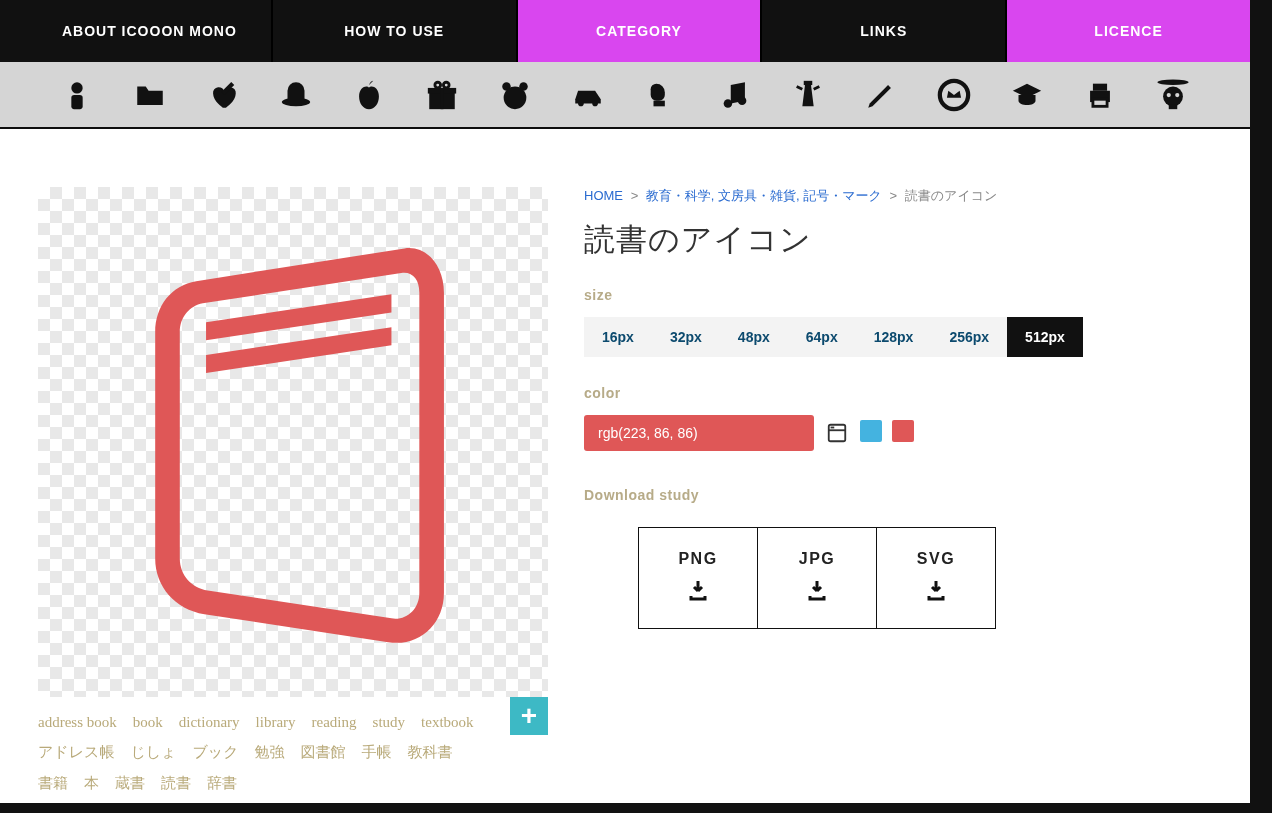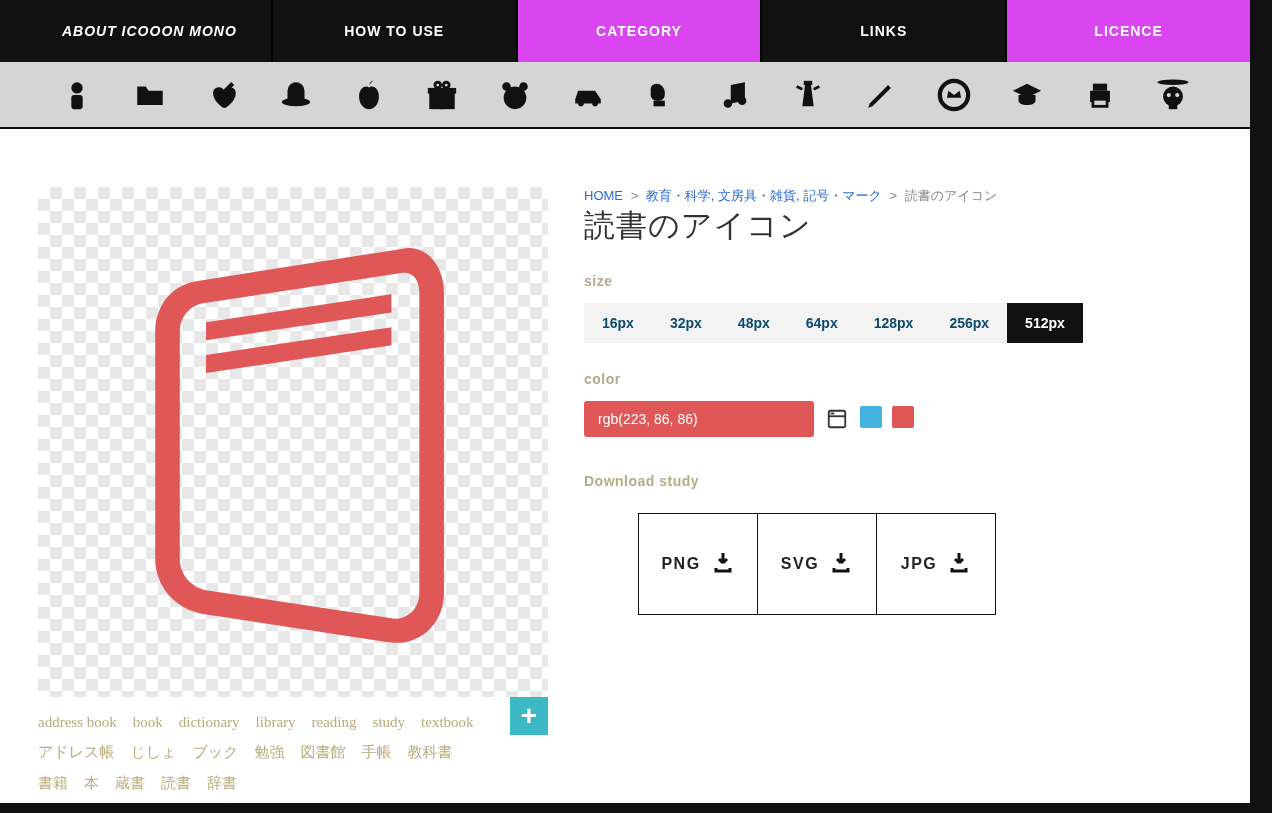--- a/index.html
+++ b/index.html
@@ -2,21 +2,21 @@
 <html><head>
 <meta charset="utf-8">
 <style>
 * { margin: 0; padding: 0; box-sizing: border-box; }
 body { font-family: -apple-system, "Helvetica Neue", Arial, sans-serif; background: #fff; width: 1272px; height: 813px; overflow: hidden; position: relative; }
 .page-edge-right { position: absolute; right: 0; top: 0; width: 22px; height: 813px; background: #111; }
 .page-edge-bottom { position: absolute; left: 0; bottom: 0; width: 1272px; height: 10px; background: #111; }
 
 .topnav { background: #111; height: 62px; display: flex; width: 1250px; }
 .topnav-item { flex: 1; display: flex; align-items: center; justify-content: center; color: #fff; font-size: 14px; font-weight: 800; letter-spacing: 1px; text-transform: uppercase; border-left: 2px solid #000; cursor: pointer; font-family: Arial, sans-serif; }
-.topnav-item:first-child { border-left: none; margin-left: 28px; font-style: italic; }
+.topnav-item:first-child { border-left: none; margin-left: 28px; }
 .topnav-item.dim { background: #d946ef; }
 
 .catbar { background: #d5d5d5; height: 67px; width: 1250px; display: flex; align-items: center; justify-content: space-around; padding: 0 40px; border-bottom: 2px solid #0d0d0d; }
 .catbar .cat { width: 38px; height: 38px; display: flex; align-items: center; justify-content: center; cursor: pointer; }
 .catbar svg { fill: #111; width: 34px; height: 34px; }
 
 .content { display: flex; padding: 58px 30px 0 38px; width: 1250px; gap: 36px; }
 .left { width: 510px; }
 .right { flex: 1; }
 
@@ -28,40 +28,40 @@
   background-size: 24px 24px;
   background-position: 0 0, 0 12px, 12px -12px, -12px 0;
   position: relative; display: flex; align-items: center; justify-content: center;
 }
 .preview svg { width: 420px; height: 420px; }
 .add-btn { position: absolute; right: 0; bottom: -38px; width: 38px; height: 38px; background: #3db9c5; color: #fff; display: flex; align-items: center; justify-content: center; font-size: 28px; font-weight: 700; cursor: pointer; }
 
 .tags { margin-top: 10px; width: 470px; line-height: 1.9; font-family: Liberation Serif, serif; }
 .tag { display: inline-block; margin-right: 16px; color: #b9aa7a; font-size: 15px; cursor: pointer; }
 
-.crumbs { font-size: 13px; color: #666; }
+.crumbs { font-size: 13px; color: #666; margin-bottom: 14px; }
 .crumbs a { color: #2a6bd0; text-decoration: none; cursor: pointer; }
 .crumbs .sep { color: #888; margin: 0 4px; }
 .crumbs .cur { color: #888; }
 
 .title { font-size: 31px; font-weight: 300; color: #333; margin-bottom: 26px; letter-spacing: 1px; }
 
 .section-label { font-size: 14px; font-weight: 700; color: #b7ab88; margin-bottom: 14px; letter-spacing: 0.5px; }
 
 .sizes { display: flex; margin-bottom: 28px; }
 .size-item { padding: 12px 18px; font-size: 14px; font-weight: 700; color: #0c4a6e; background: #f3f3f3; cursor: pointer; font-family: Arial, sans-serif; }
 .size-item.active { background: #111; color: #fff; }
 
 .color-row { display: flex; align-items: center; gap: 12px; margin-bottom: 36px; }
 .color-input { background: #df5757; color: #fff; padding: 10px 14px; border: none; font-size: 14px; width: 230px; border-radius: 3px; font-weight: 500; }
 .color-picker-icon { width: 22px; height: 22px; }
 .swatch { width: 22px; height: 22px; border-radius: 2px; cursor: pointer; }
 
 .downloads { display: flex; margin-top: 24px; margin-left: 54px; }
-.dl-box { width: 120px; height: 102px; border: 1px solid #111; display: flex; flex-direction: row; align-items: center; justify-content: center; gap: 10px; cursor: pointer; margin-left: -1px; }
+.dl-box { width: 120px; height: 102px; border: 1px solid #111; display: flex; flex-direction: column; align-items: center; justify-content: center; gap: 10px; cursor: pointer; margin-left: -1px; }
 .dl-box:first-child { margin-left: 0; }
 .dl-label { font-size: 16px; font-weight: 800; letter-spacing: 1.5px; color: #222; font-family: Arial, sans-serif; }
 .dl-icon svg { width: 24px; height: 24px; fill: #111; }
 </style>
 </head>
 <body>
 
 <div class="page-edge-right"></div>
 <div class="page-edge-bottom"></div>
 
@@ -233,28 +233,28 @@
     <div class="section-label">Download study</div>
     <div class="downloads" id="downloads">
         <div class="dl-box">
           <span class="dl-label">PNG</span>
           <span class="dl-icon"><svg viewBox="0 0 24 24">
               <path d="M12 3v10m0 0l-4-4m4 4l4-4" stroke="#111" stroke-width="3" fill="none"></path>
               <path d="M5 18v3h14v-3" stroke="#111" stroke-width="3" fill="none"></path>
             </svg></span>
         </div>
         <div class="dl-box">
+          <span class="dl-label">JPG</span>
+          <span class="dl-icon"><svg viewBox="0 0 24 24">
+              <path d="M12 3v10m0 0l-4-4m4 4l4-4" stroke="#111" stroke-width="3" fill="none"></path>
+              <path d="M5 18v3h14v-3" stroke="#111" stroke-width="3" fill="none"></path>
+            </svg></span>
+        </div>
+        <div class="dl-box">
           <span class="dl-label">SVG</span>
           <span class="dl-icon"><svg viewBox="0 0 24 24">
               <path d="M12 3v10m0 0l-4-4m4 4l4-4" stroke="#111" stroke-width="3" fill="none"></path>
               <path d="M5 18v3h14v-3" stroke="#111" stroke-width="3" fill="none"></path>
             </svg></span>
         </div>
-        <div class="dl-box">
-          <span class="dl-label">JPG</span>
-          <span class="dl-icon"><svg viewBox="0 0 24 24">
-              <path d="M12 3v10m0 0l-4-4m4 4l4-4" stroke="#111" stroke-width="3" fill="none"></path>
-              <path d="M5 18v3h14v-3" stroke="#111" stroke-width="3" fill="none"></path>
-            </svg></span>
-        </div>
       </div>
   </div>
 </div>
 
 </body></html>

